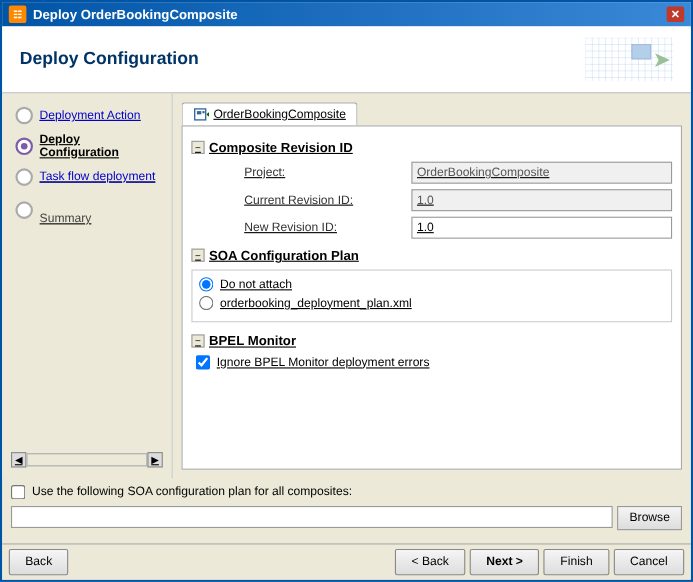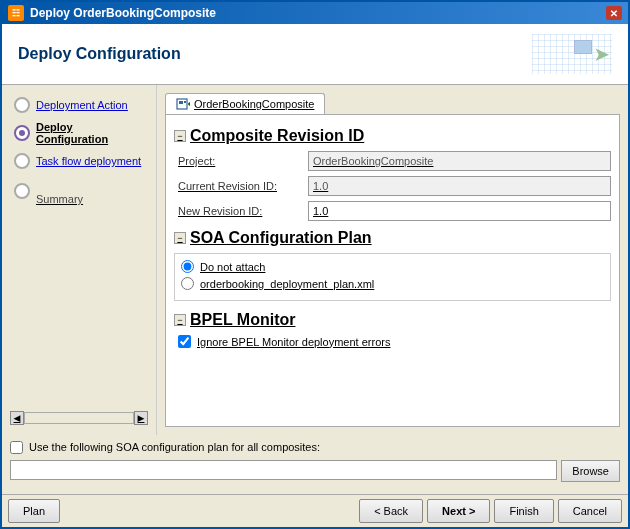--- a/index.html
+++ b/index.html
@@ -227,36 +227,37 @@
       display: flex;
       align-items: center;
       justify-content: center;
       font-size: 9px;
       cursor: pointer;
       flex-shrink: 0;
     }
 
     .section-title {
       font-weight: bold;
-      font-size: 16px;
+      font-size: 12px;
     }
 
     
     .form-row {
       display: flex;
       align-items: center;
       margin-bottom: 5px;
       padding-left: 4px;
     }
 
     .form-label {
-      width: 130px;
+      width: 152px;
       flex-shrink: 0;
       font-size: 11px;
       color: #333;
+      margin-left: 44px;
     }
 
     .form-input {
       flex: 1;
       border: 1px solid #999;
       background: #f0f0f0;
       padding: 2px 4px;
       font-size: 11px;
       color: #555;
       height: 20px;
@@ -550,21 +551,21 @@
       <span class="soa-for-all-label">Use the following SOA configuration plan for all composites:</span>
     </div>
     <div class="soa-input-row">
       <input class="soa-text-input" type="text" style="">
       <button class="browse-btn">Browse</button>
     </div>
   </div>
 
   <div class="button-bar">
     <div class="button-bar-left">
-      <button class="btn">Plan</button>
+      <button class="btn">Back</button>
     </div>
     <div class="button-bar-right">
       <button class="btn">&lt; Back</button>
       <button class="btn" style="font-weight:bold;">Next &gt;</button>
       <button class="btn">Finish</button>
       <button class="btn">Cancel</button>
     </div>
   </div>
 
 </div>

